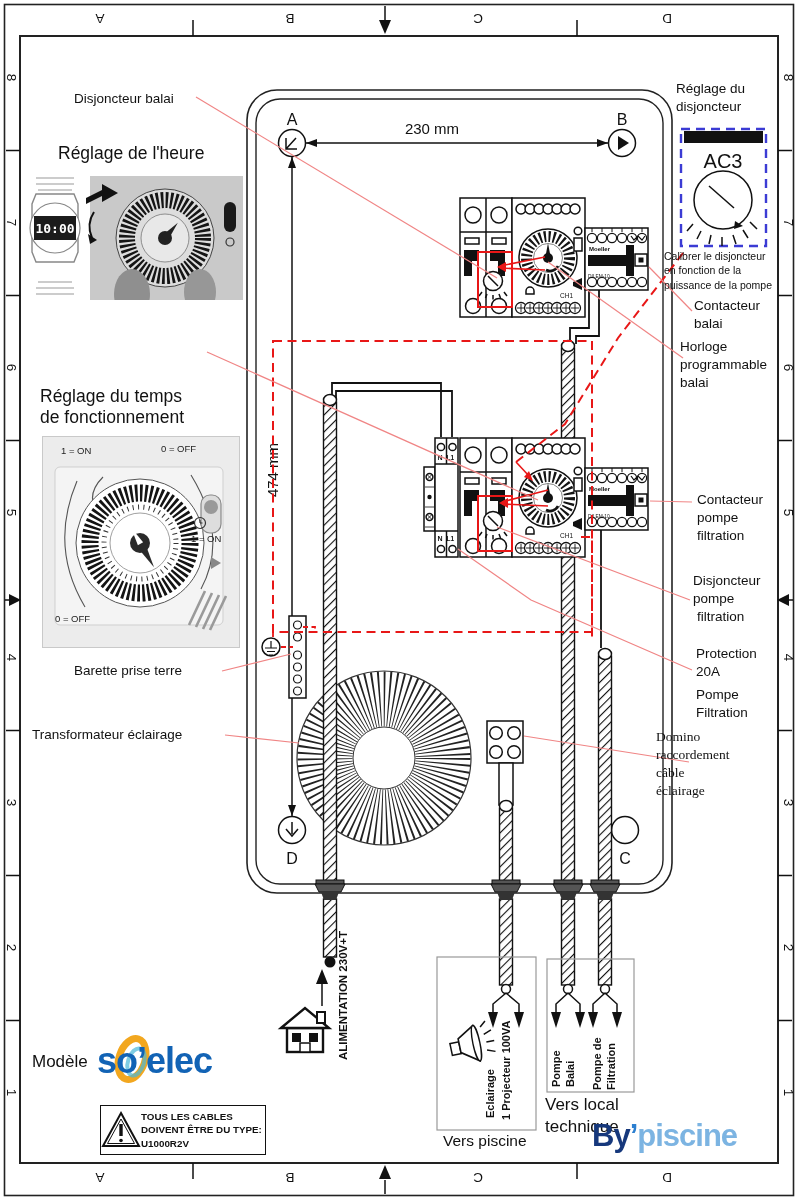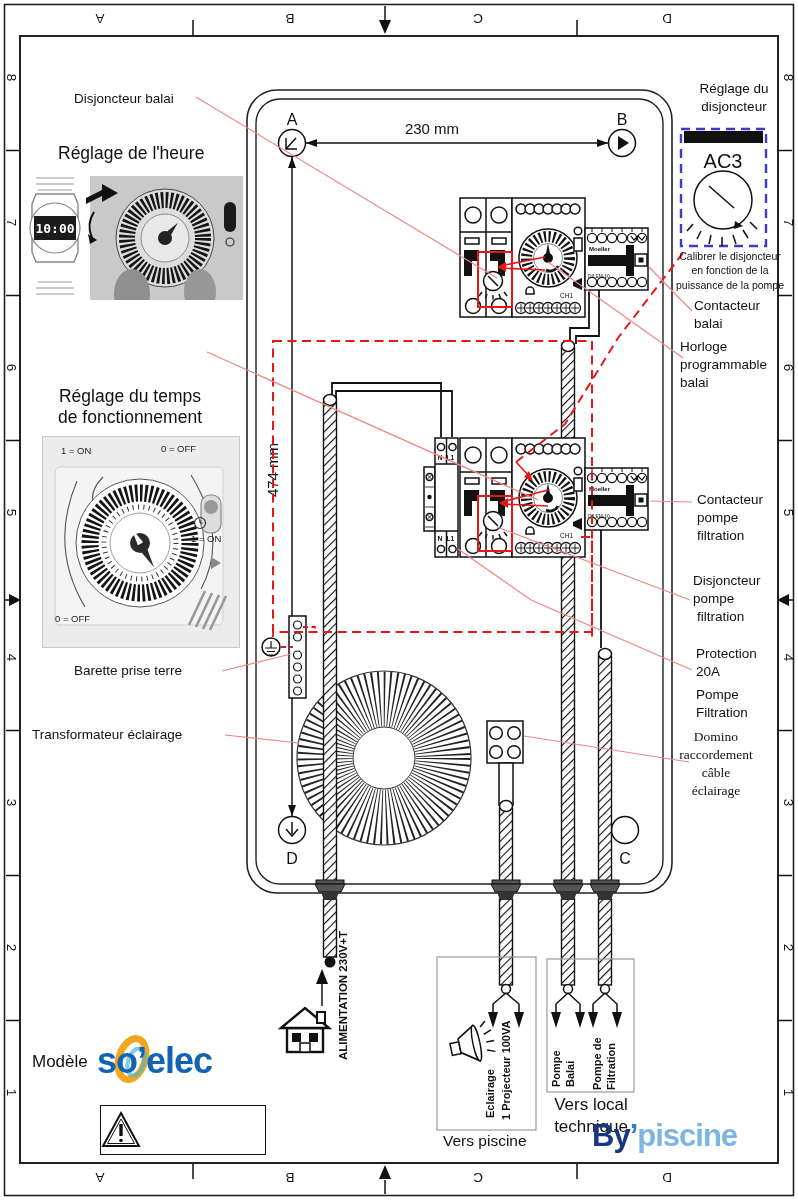--- a/index.html
+++ b/index.html
@@ -15,21 +15,21 @@
   .gry{fill:#555;stroke:#111;stroke-width:1;}
   .red{stroke:#e81717;fill:none;stroke-width:2;}
   .redt{stroke:#e81717;fill:none;stroke-width:1.6;}
   .redd{stroke:#e81717;fill:none;stroke-width:2;stroke-dasharray:9 5.5;}
   .lead{stroke:#f08585;fill:none;stroke-width:1.2;}
   .cab{fill:url(#hatch);stroke:#111;stroke-width:1.4;}
   text.c{font-family:"Liberation Sans",sans-serif;fill:#111;}
   .lb{font-size:13.5px;line-height:1.34;}
   .lbs{font-size:10.5px;line-height:1.38;}
   .hd{font-size:17.5px;}
-  .ctr{text-align:center;}
+  .ctr{}
   .rl{width:22px;text-align:center;font-size:13.5px;transform:rotate(180deg);z-index:3;}
   .rn{width:16px;text-align:center;font-size:13.5px;transform:rotate(90deg);z-index:3;}
   .vtext{writing-mode:vertical-rl;transform:rotate(180deg);font-weight:bold;font-size:11px;z-index:3;}
   .bigtitle{font-size:21px;font-weight:bold;line-height:1.35;letter-spacing:0.2px;}
   .photo1{position:absolute;left:28px;top:176px;width:215px;height:124px;z-index:2;}
   .photo2{position:absolute;left:42px;top:436px;width:196px;height:210px;background:#ececec;
           border:1px solid #c9c9c9;z-index:2;}
   .onoff{position:absolute;font-size:9.5px;color:#222;z-index:3;}
   .wbox{position:absolute;left:100px;top:1105px;width:164px;height:48px;border:1.6px solid #111;
         display:flex;align-items:center;z-index:3;}
@@ -495,20 +495,25 @@
   </svg>
 </div>
 
 <div class="wbox">
   <svg width="40" height="40" viewBox="0 0 40 40" style="flex:0 0 40px;">
     <polygon points="20,3 38,36 2,36" fill="#fff" stroke="#111" stroke-width="2"></polygon>
     <polygon points="20,9 33.5,33.5 6.5,33.5" fill="none" stroke="#111" stroke-width="1"></polygon>
     <line x1="20" y1="14" x2="20" y2="26" stroke="#111" stroke-width="3.4"></line>
     <circle cx="20" cy="30.5" r="1.8" fill="#111"></circle>
   </svg>
+  <div class="wtxt">
+    <div>TOUS LES CABLES</div>
+    <div>DOIVENT ÊTRE DU TYPE:</div>
+    <div>U1000R2V</div>
+  </div>
 </div>
 
 <div class="abs vtext" style="left:337px;top:915px;height:145px;font-size:11.5px;">ALIMENTATION 230V+T</div>
 
 <div class="abs vtext" style="left:484px;top:1000px;height:118px;">Eclairage</div>
 <div class="abs vtext" style="left:500px;top:985px;height:135px;">1 Projecteur 100VA</div>
 
 <div class="abs vtext" style="left:550px;top:1015px;height:72px;">Pompe</div>
 <div class="abs vtext" style="left:564px;top:1015px;height:72px;">Balai</div>
 <div class="abs vtext" style="left:591px;top:1005px;height:85px;">Pompe de</div>

